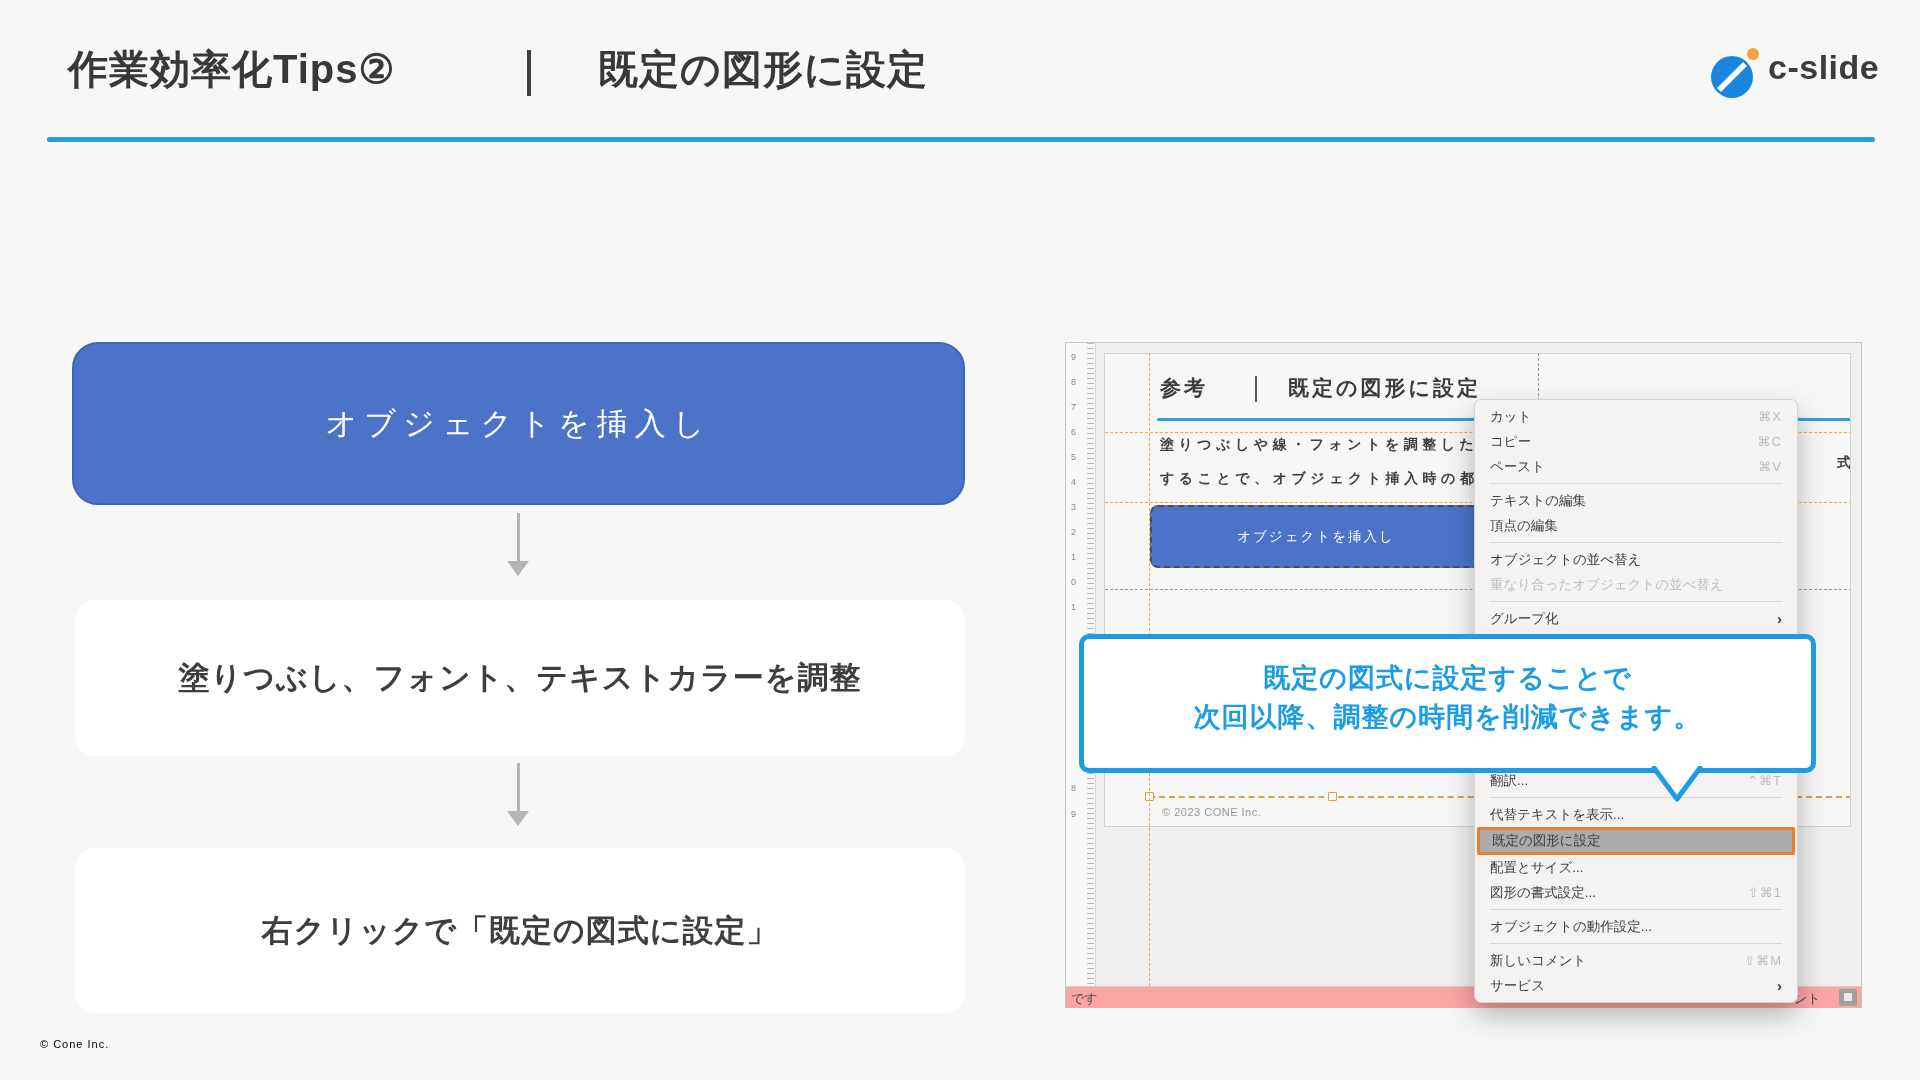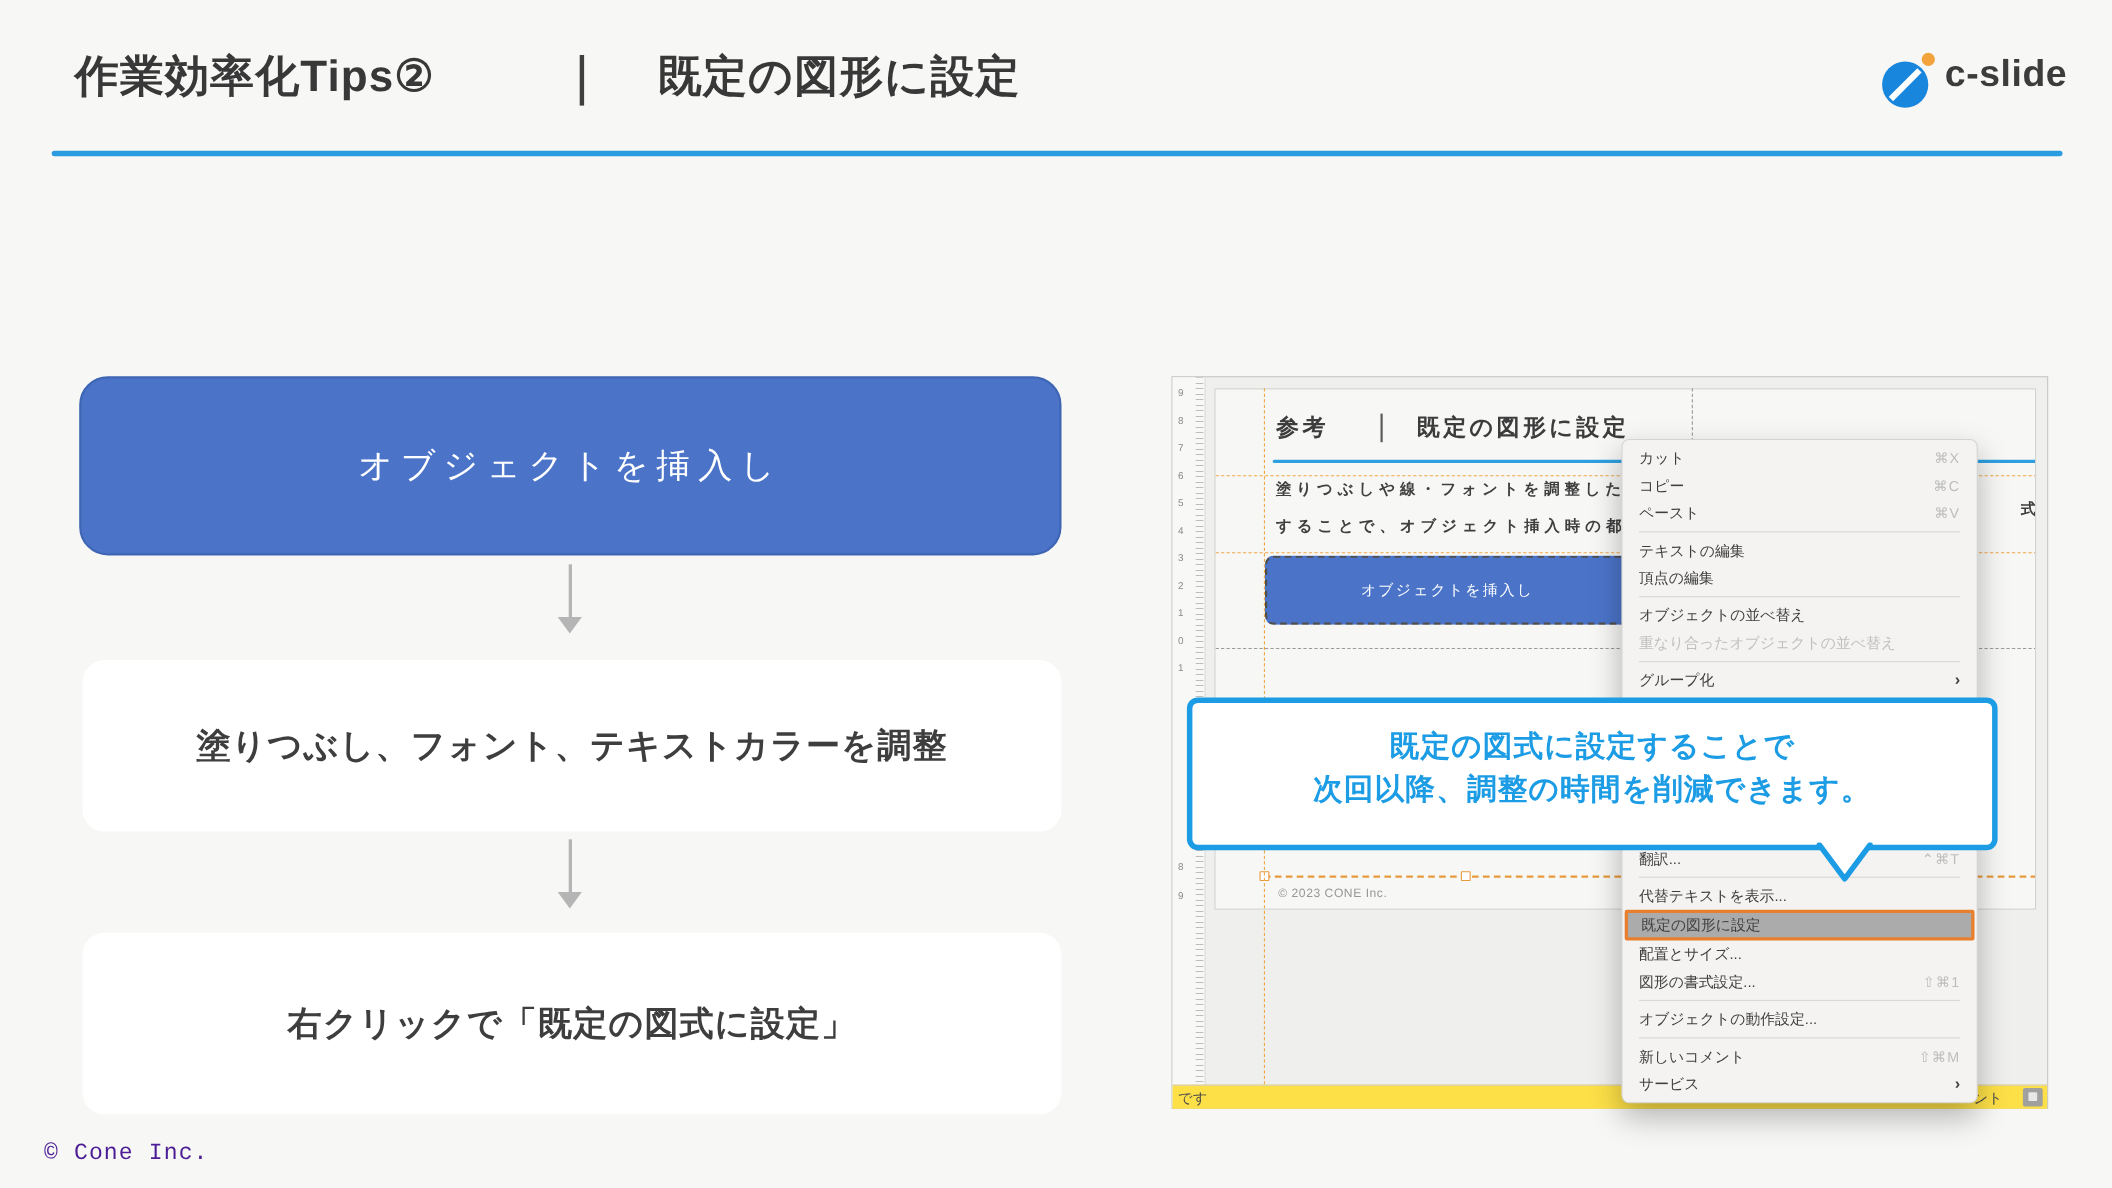--- a/index.html
+++ b/index.html
@@ -24,21 +24,21 @@
   .flow-box { display:flex; align-items:center; justify-content:center; text-align:center; }
   .flow-blue { background:#4b74c9; border:2px solid #3f66b5; border-radius:26px;
                color:#fff; font-size:31px; font-weight:400; letter-spacing:7px; }
   .flow-white { background:#ffffff; border-radius:20px; color:#3e3e3e;
                 font-size:31px; font-weight:700; letter-spacing:1px; }
   .down-arrow { width:24px; }
   .down-arrow .stem { position:absolute; left:50%; top:0; width:3px; margin-left:-1.5px; background:#b5b5b5; }
   .down-arrow .head { position:absolute; left:50%; bottom:0; margin-left:-11px;
       width:0; height:0; border-left:11px solid transparent; border-right:11px solid transparent; border-top:15px solid #b5b5b5; }
 
-  .page-copy { font-size:21px; color:#4c1d95; letter-spacing:1px;font-family:Liberation Mono, monospace; }
+  .page-copy { font-size:11px; color:#000000; letter-spacing:1px; }
 
   
   .shot { background:#efefed; border:1px solid #c6c6c6; }
   .ruler { background:#f8f8f6; border-right:1px solid #d9d9d7; }
   .ruler::after { content:""; position:absolute; right:1px; top:0; bottom:0; width:7px;
     background:repeating-linear-gradient(to bottom, #bdbdbd 0 1px, transparent 1px 5px); }
   .rnum { position:absolute; left:5px; font-size:9px; color:#8a8a8a; }
 
   .mini-slide { background:#f7f7f5; border:1px solid #d2d2d0; overflow:hidden; }
   .ms-title { font-size:21px; font-weight:700; color:#3c3c3c; letter-spacing:3px; white-space:nowrap; }
@@ -50,21 +50,21 @@
             color:#fff; font-size:13.5px; letter-spacing:2px; }
   .ms-copy { font-size:11px; color:#979795; letter-spacing:0.5px; }
 
   .guide-o-h { border-top:1px dashed #f0a848; }
   .guide-o-v { border-left:1px dashed #f0a848; }
   .guide-g-h { border-top:1px dashed #9a9a9a; }
   .guide-g-v { border-left:1px dashed #9a9a9a; }
   .line-orange { border-top:2px dashed #e89a3c; }
   .handle { position:absolute; width:9px; height:9px; background:#fff; border:1.5px solid #e89a3c; border-radius:1px; }
 
-  .statusbar { background:#fde047; border-top:1px solid #d0d0ce; font-size:13px; color:#4a4a4a; }
+  .statusbar { background:#fca5a5; border-top:1px solid #d0d0ce; font-size:13px; color:#4a4a4a; }
   .sb-btn { position:absolute; background:#a0a09e; border-radius:2px; }
   .sb-btn .inner { position:absolute; left:5px; top:4px; width:8px; height:8px; background:#e8e8e6; border-radius:1px; }
 
   
   .menu { background:#f4f3f1; border:1px solid #d4d4d2; border-radius:7px;
           box-shadow:0 12px 28px rgba(0,0,0,0.28); padding:4px 0; z-index:5; }
   .mi { height:25px; display:flex; align-items:center; justify-content:space-between;
         padding:0 15px; font-size:13.5px; color:#3e3e3e; white-space:nowrap; }
   .mi .sc { color:#bdbdbd; font-size:13px; letter-spacing:1px; }
   .mi .sub { color:#3e3e3e; font-size:15px; font-weight:700; }

